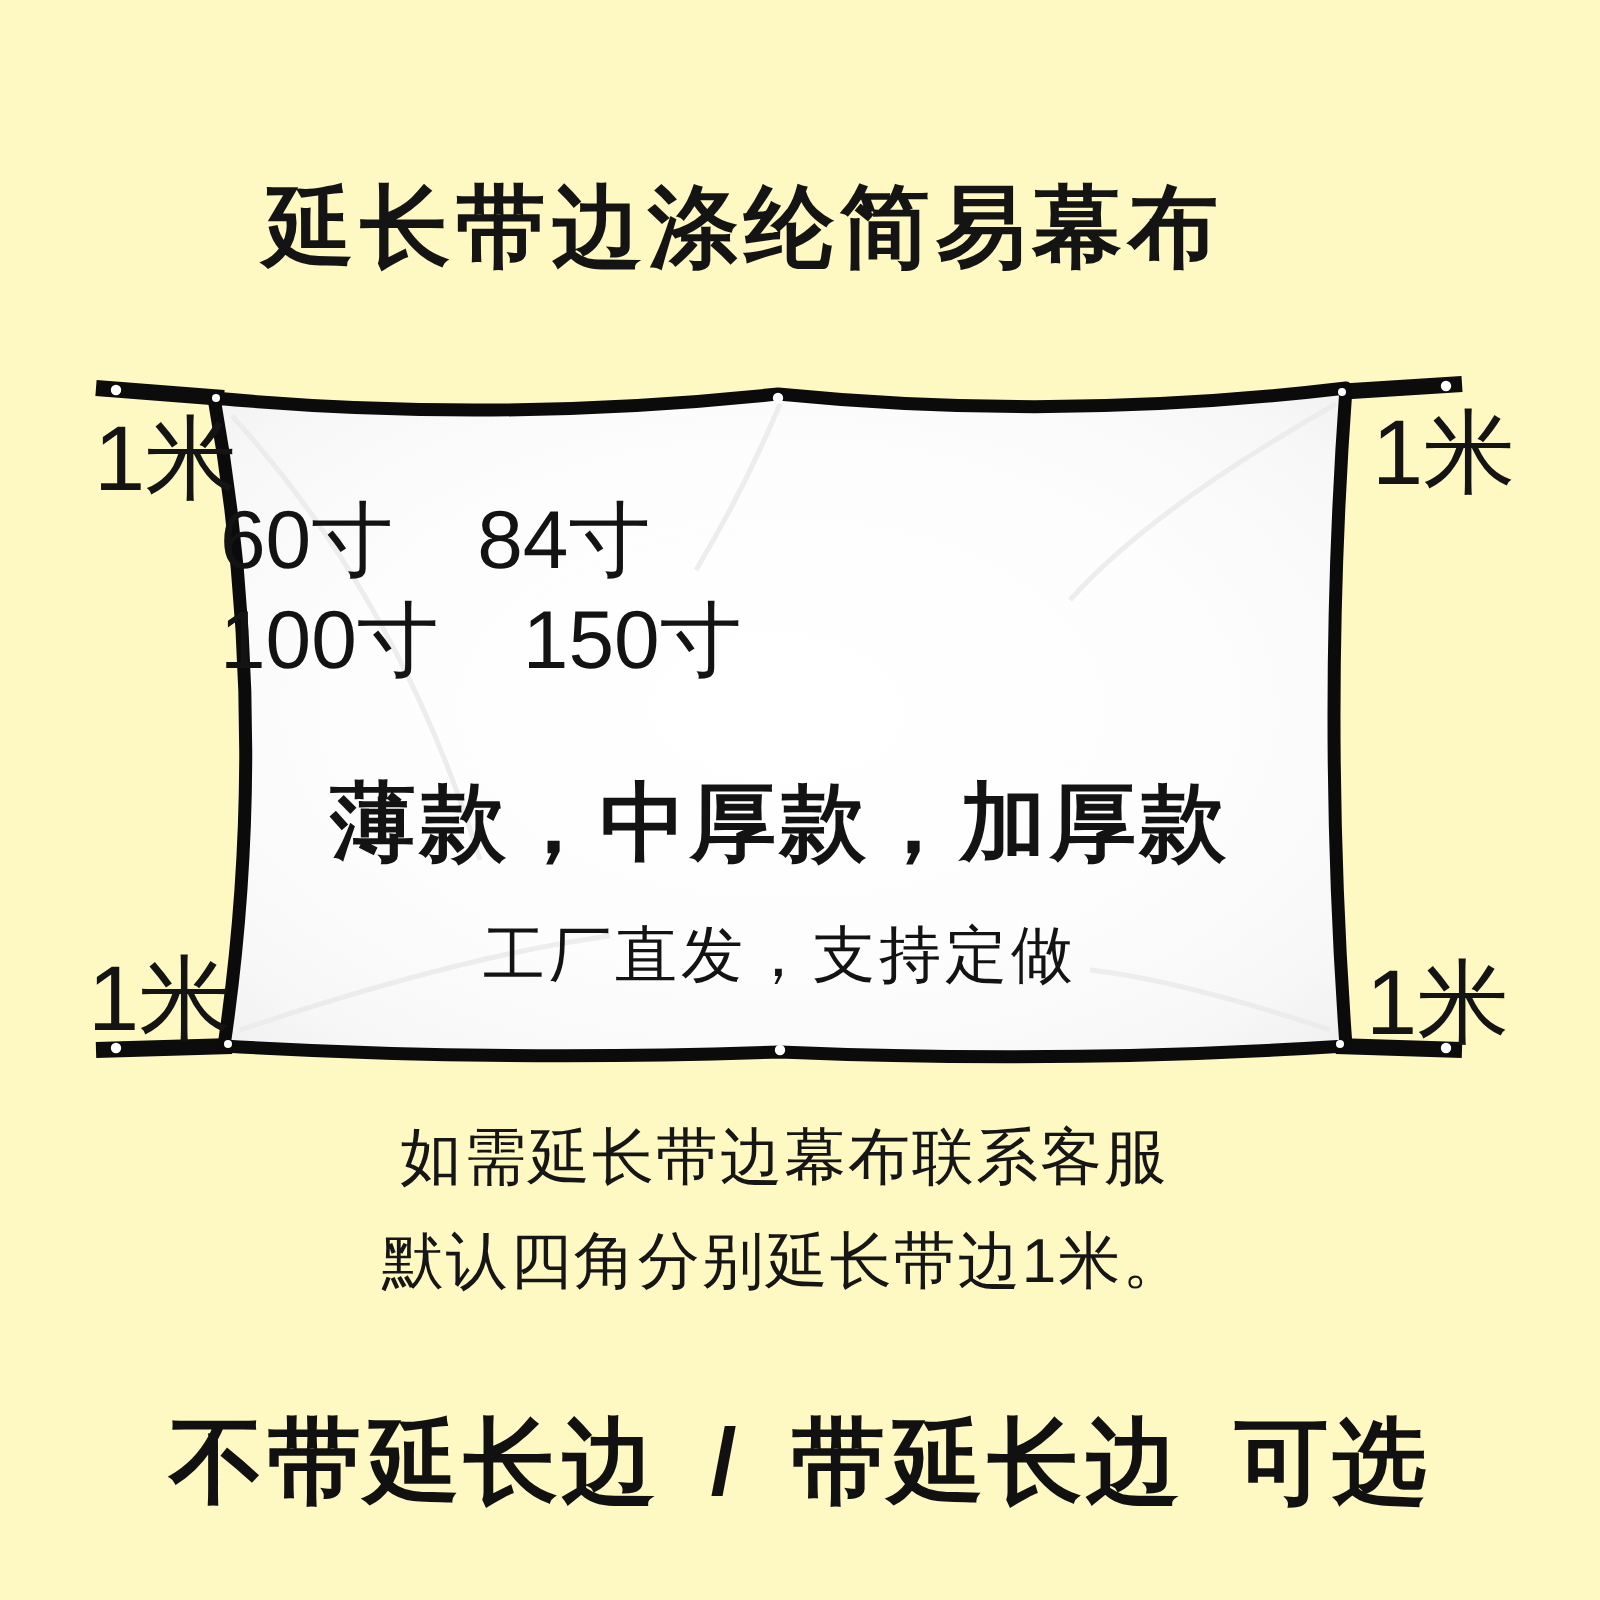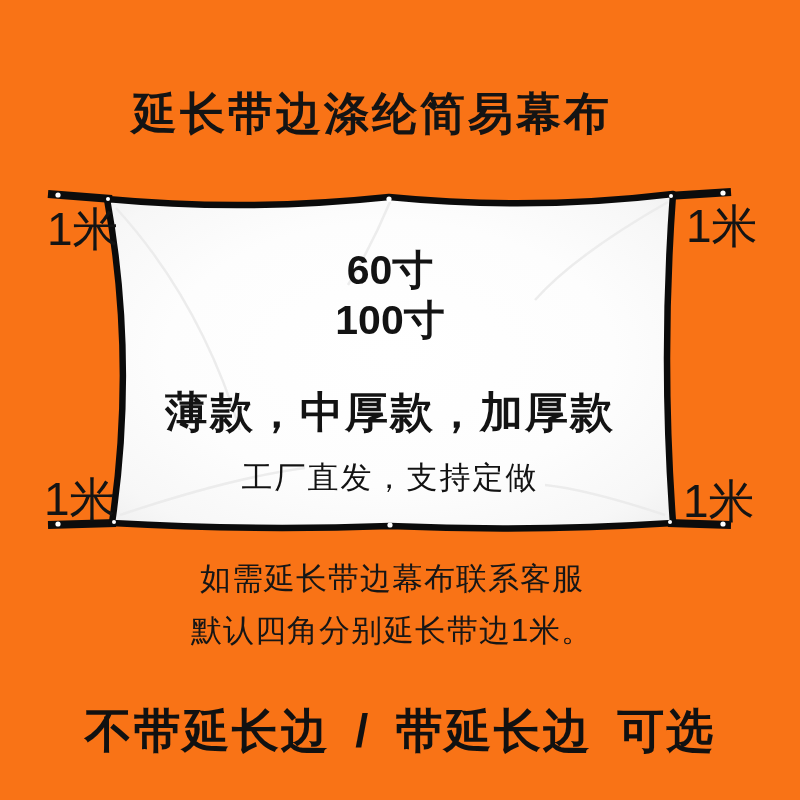--- a/index.html
+++ b/index.html
@@ -5,21 +5,21 @@
   html, body {
     margin: 0;
     padding: 0;
     background: #ffffff;
     font-family: "Liberation Sans", sans-serif;
   }
   .canvas {
     position: relative;
     width: 800px;
     height: 800px;
-    background: #f97316;
+    background: #fef9c3;
     overflow: hidden;
     color: #161616;
   }
   .page-title {
     position: absolute;
     top: 84px;
     left: 0;
     width: 800px;
     margin: 0;
     text-align: center;
@@ -52,24 +52,24 @@
     position: absolute;
     left: 110px;
     width: 560px;
     text-align: center;
     color: #131313;
     line-height: 1;
     white-space: nowrap;
   }
   .size-row {
     display: flex;
-    justify-content: center;
+    justify-content: flex-start;
     gap: 42px;
     font-size: 41px;
-    font-weight: 700;
+    font-weight: 400;
   }
   .row1 { top: 250px; }
   .row2 { top: 300px; }
   .thickness-line {
     top: 391px;
     font-size: 43px;
     font-weight: 600;
     letter-spacing: 2px;
   }
   .factory-line {
@@ -158,23 +158,25 @@
     </g>
   </svg>
 
   <div class="corner-label tl">1米</div>
   <div class="corner-label tr">1米</div>
   <div class="corner-label bl">1米</div>
   <div class="corner-label br">1米</div>
 
   <div class="screen-text-line size-row row1">
     <span>60寸</span>
+    <span>84寸</span>
   </div>
   <div class="screen-text-line size-row row2">
     <span>100寸</span>
+    <span>150寸</span>
   </div>
   <div class="screen-text-line thickness-line">薄款，中厚款，加厚款</div>
   <div class="screen-text-line factory-line">工厂直发，支持定做</div>
 
   <div class="note-line note-1">如需延长带边幕布联系客服</div>
   <div class="note-line note-2">默认四角分别延长带边1米。</div>
 
   <div class="footer-line">不带延长边 / 带延长边 可选</div>
 
 </div>

